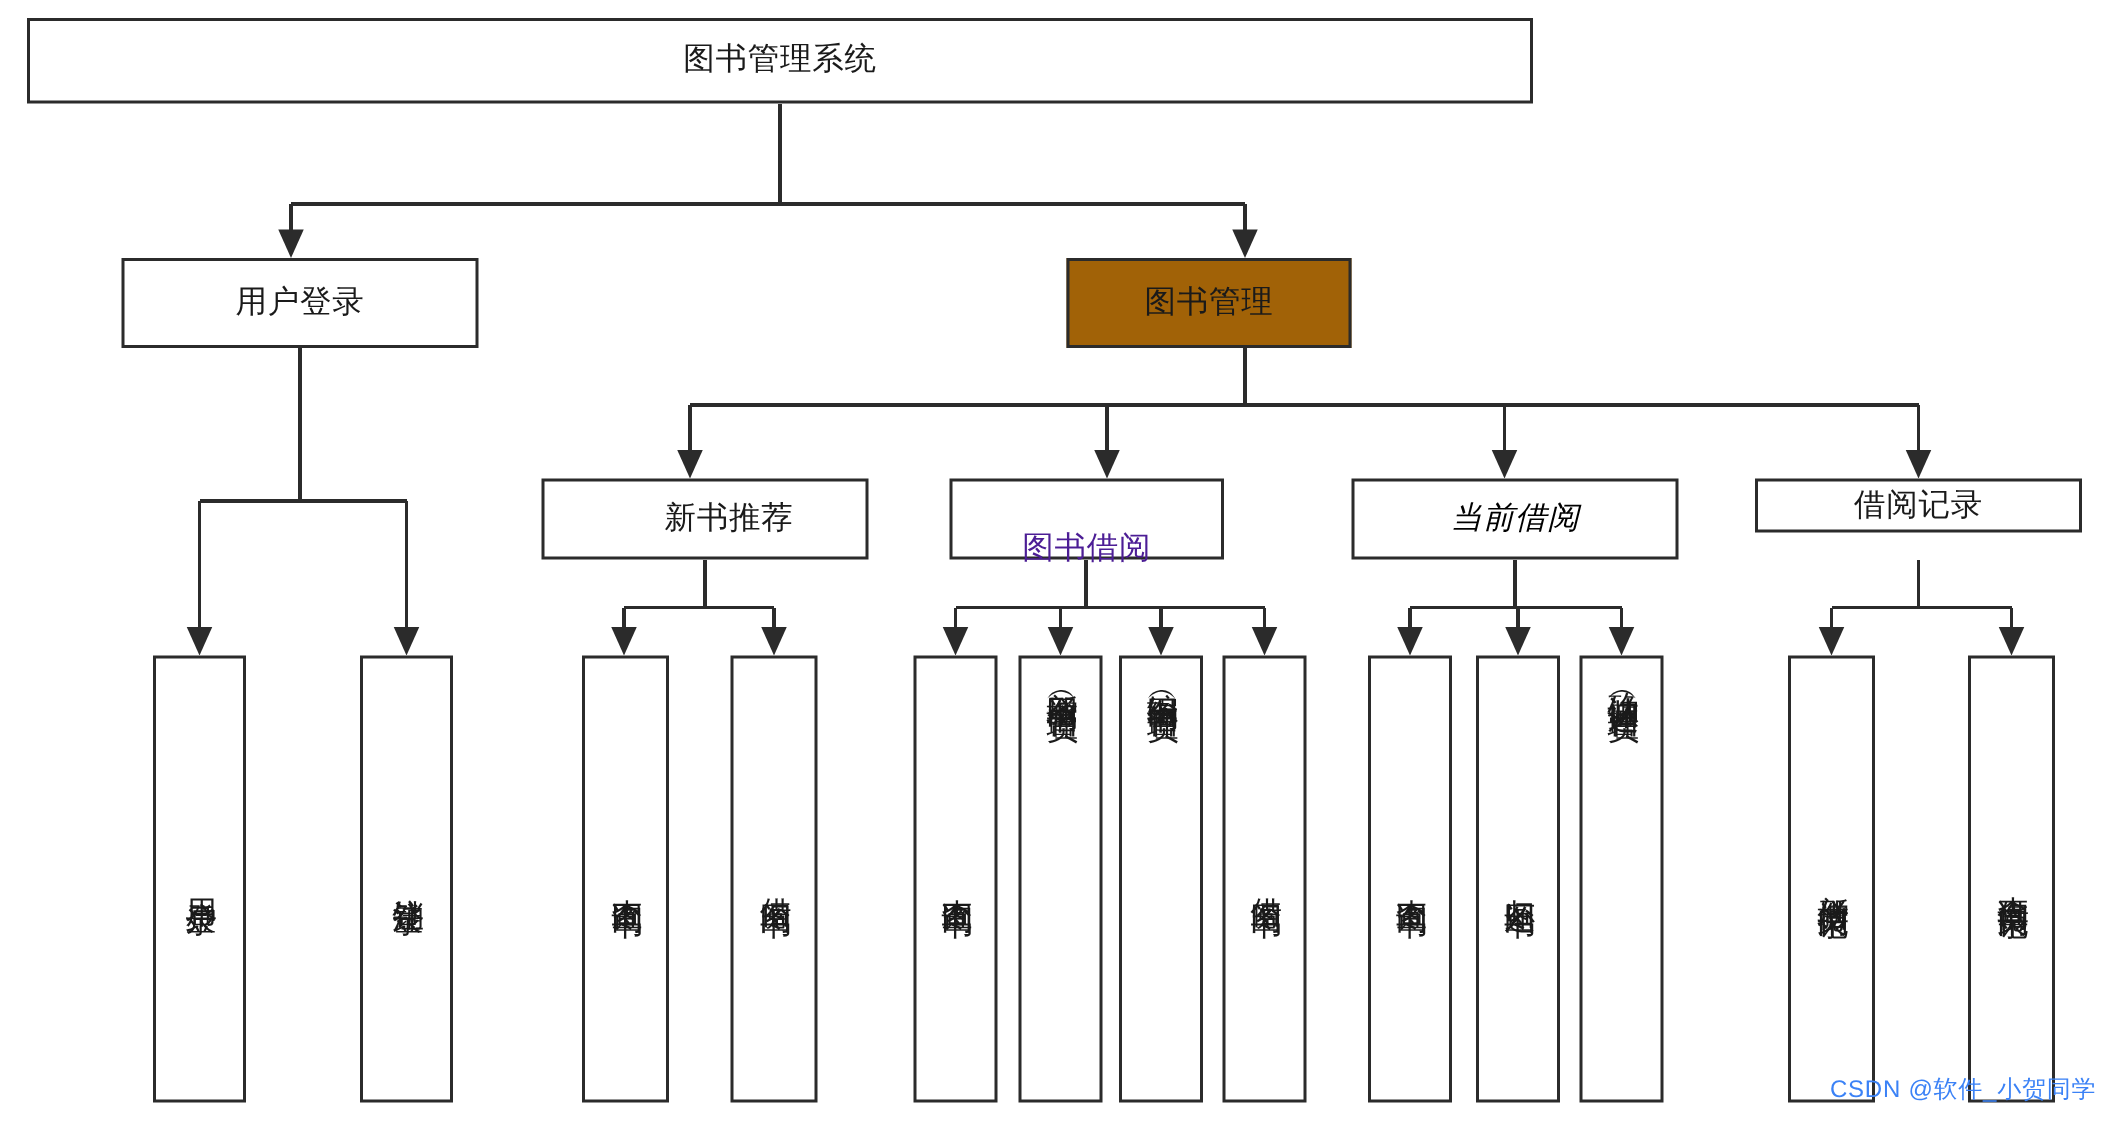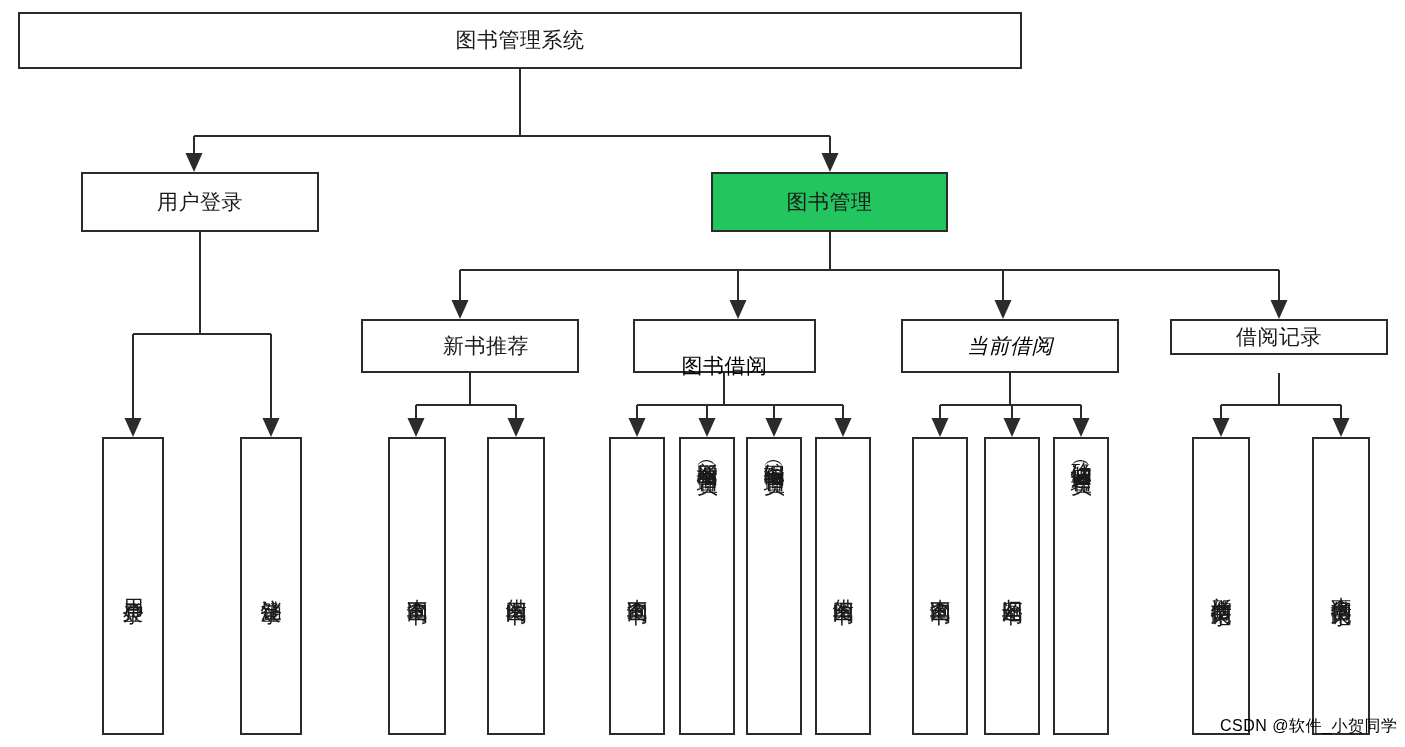--- a/index.html
+++ b/index.html
@@ -123,28 +123,28 @@
       <line x1="1341" y1="405" x2="1341" y2="421" stroke="#2b2b2b" stroke-width="2.4" shape-rendering="crispEdges"></line>
       <path d="M 1332.5 418 L 1349.5 418 L 1341 437 Z" fill="#2b2b2b"></path>
     </svg>
   <div id="nodes">
       <div class="node horizontal" style="left: 18px; top: 12px; width: 1004px; height: 57px; border-color: rgb(43, 43, 43); background: rgb(255, 255, 255);">
         <span class="node-label" style="color: rgb(26, 26, 26);">图书管理系统</span>
       </div>
       <div class="node horizontal" style="left: 81px; top: 172px; width: 238px; height: 60px; border-color: rgb(43, 43, 43); background: rgb(255, 255, 255);">
         <span class="node-label" style="color: rgb(26, 26, 26);">用户登录</span>
       </div>
-      <div class="node horizontal" style="left: 711px; top: 172px; width: 237px; height: 60px; border-color: rgb(43, 43, 43); background: #22c55e;">
+      <div class="node horizontal" style="left: 711px; top: 172px; width: 190px; height: 60px; border-color: rgb(43, 43, 43); background: #a16207;">
         <span class="node-label" style="color: rgb(26, 26, 26);">图书管理</span>
       </div>
       <div class="node horizontal" style="left: 361px; top: 319px; width: 218px; height: 54px; border-color: rgb(43, 43, 43); background: rgb(255, 255, 255); padding-left: 32px;">
         <span class="node-label" style="color: rgb(26, 26, 26);">新书推荐</span>
       </div>
       <div class="node horizontal" style="left: 633px; top: 319px; width: 183px; height: 54px; border-color: rgb(43, 43, 43); background: rgb(255, 255, 255);">
-        <span class="node-label" style="color: #000000; margin-top: 40px;">图书借阅</span>
+        <span class="node-label" style="color: #4c1d95; margin-top: 40px;">图书借阅</span>
       </div>
       <div class="node horizontal" style="left: 901px; top: 319px; width: 218px; height: 54px; border-color: rgb(43, 43, 43); background: rgb(255, 255, 255);">
         <span class="node-label" style="color: #000000; font-style: italic;">当前借阅</span>
       </div>
       <div class="node horizontal" style="left: 1170px; top: 319px; width: 218px; height: 36px; border-color: rgb(43, 43, 43); background: rgb(255, 255, 255);">
         <span class="node-label" style="color: rgb(26, 26, 26);">借阅记录</span>
       </div>
       <div class="node vertical" style="left: 102px; top: 437px; width: 62px; height: 298px; border-color: rgb(43, 43, 43); background: rgb(255, 255, 255); align-items: center; padding-top: 0px;">
         <span class="node-label" style="color: rgb(26, 26, 26);">用户登录</span>
       </div>
@@ -178,14 +178,14 @@
       <div class="node vertical" style="left: 1053px; top: 437px; width: 56px; height: 298px; border-color: rgb(43, 43, 43); background: rgb(255, 255, 255);">
         <span class="node-label" style="color: rgb(26, 26, 26);">确认归还（管理员）</span>
       </div>
       <div class="node vertical" style="left: 1192px; top: 437px; width: 58px; height: 298px; border-color: rgb(43, 43, 43); background: rgb(255, 255, 255); align-items: center; padding-top: 0px;">
         <span class="node-label" style="color: rgb(26, 26, 26);">新增借阅记录</span>
       </div>
       <div class="node vertical" style="left: 1312px; top: 437px; width: 58px; height: 298px; border-color: rgb(43, 43, 43); background: rgb(255, 255, 255); align-items: center; padding-top: 0px;">
         <span class="node-label" style="color: rgb(26, 26, 26);">查询借阅记录</span>
       </div>
     </div>
-  <div class="watermark" style="left: 1220px; top: 716px; color: #000000;">CSDN @软件_小贺同学</div>
+  <div class="watermark" style="left: 1220px; top: 716px; color: #3b82f6;">CSDN @软件_小贺同学</div>
 </div>
 
 </body></html>

